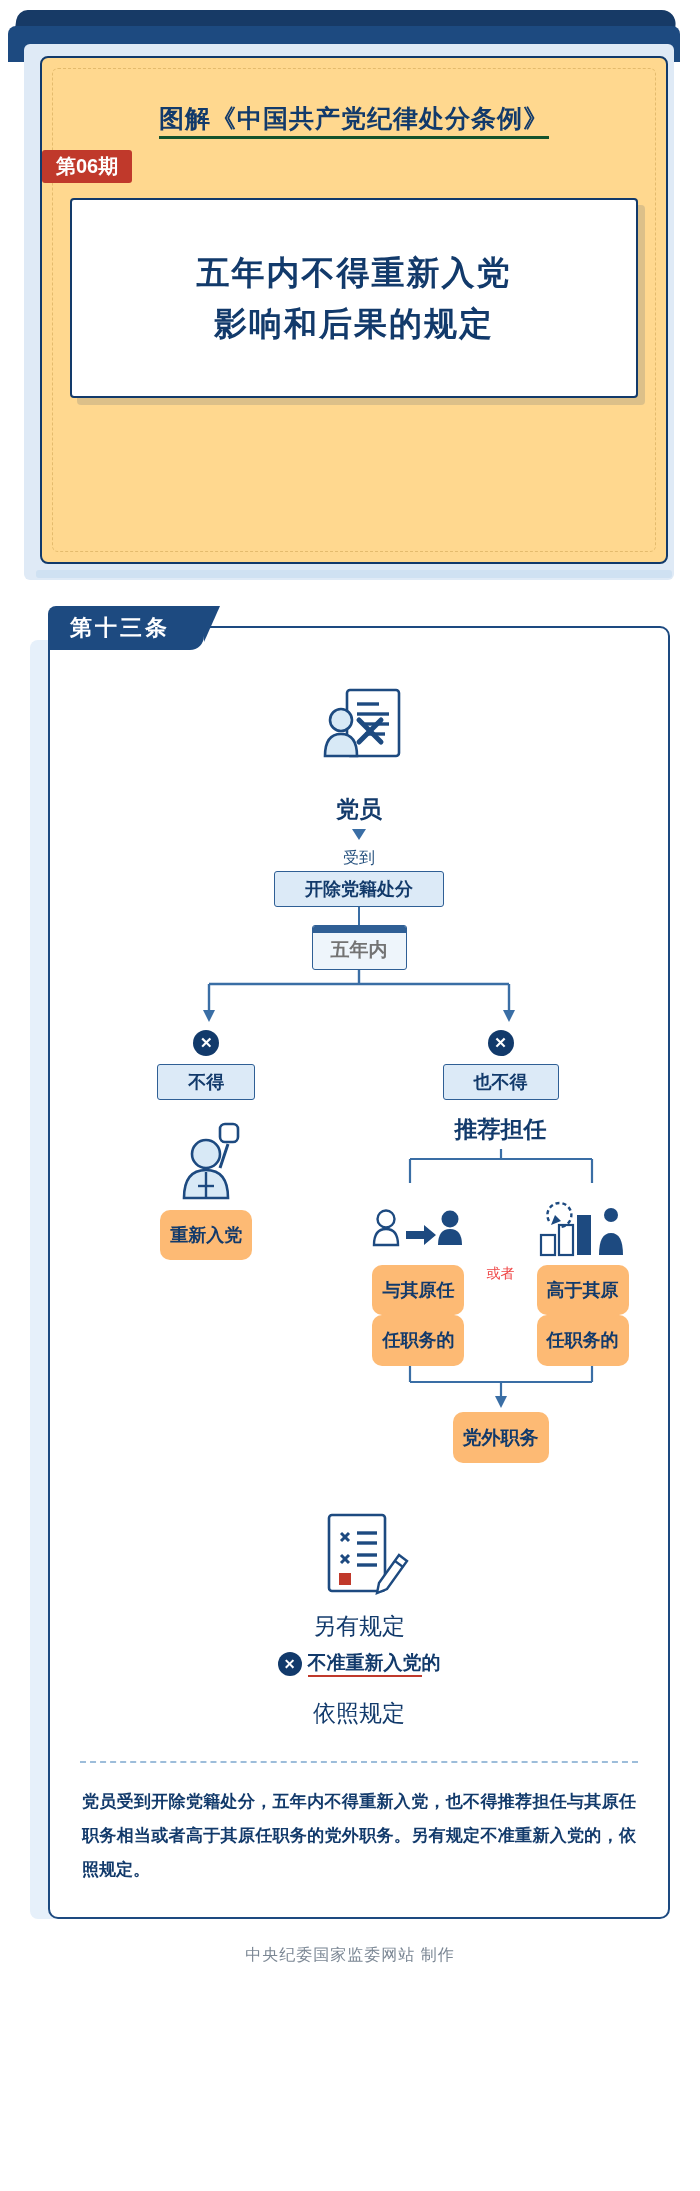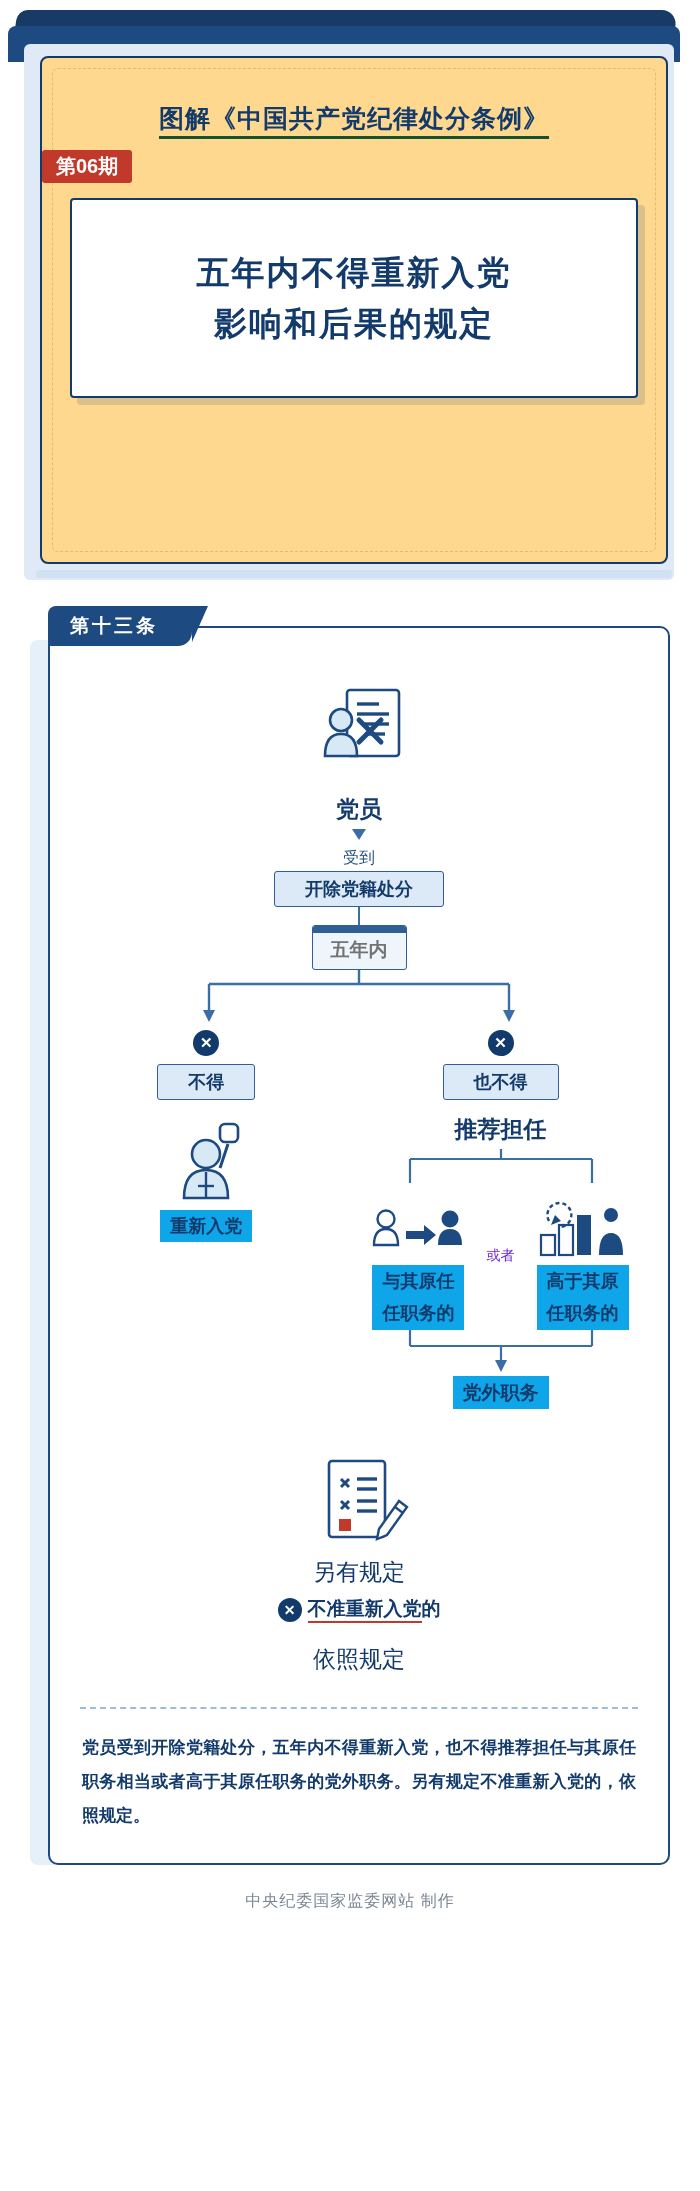--- a/index.html
+++ b/index.html
@@ -166,21 +166,21 @@
     border-radius: 10px;
     box-sizing: border-box;
     padding: 46px 26px 30px;
   }
   .article-tab {
     position: absolute;
     left: -2px;
     top: -22px;
     background: #1d4a80;
     color: #fff;
-    font-size: 19px;
+    font-size: 22px;
     font-weight: bold;
     letter-spacing: 3px;
     padding: 7px 34px 7px 22px;
     border-radius: 8px 0 14px 0;
   }
   .article-tab:after {
     content: "";
     position: absolute;
     right: -16px;
     top: 0;
@@ -219,26 +219,27 @@
     background: #dceaf7;
     border: 1.5px solid #2f5f95;
     color: #123a6b;
     font-weight: bold;
     font-size: 18px;
     padding: 5px 30px;
     border-radius: 3px;
   }
   .tag-yellow {
     display: inline-block;
-    background: #0ea5e9;
+    background: #fdba74;
     color: #123a6b;
     font-weight: bold;
     font-size: 18px;
-    padding: 4px 10px;
+    padding: 13px 10px;
     line-height: 1.35;
+    border-radius: 10px;
   }
   .calendar-box {
     display: inline-block;
     background: #eef5fb;
     border: 1.5px solid #2f5f95;
     border-radius: 3px;
     padding: 4px 18px 6px;
     position: relative;
     font-size: 19px;
     font-weight: bold;
@@ -280,21 +281,21 @@
   .sub-two {
     display: flex;
     justify-content: space-between;
     align-items: flex-end;
     margin-top: 2px;
   }
   .sub-item { width: 42%; text-align: center; }
   .or-word {
     align-self: center;
     font-size: 14px;
-    color: #6d28d9;
+    color: #ef4444;
     padding-bottom: 8px;
   }
 
   .dashed-sep {
     border-top: 2px dashed #9dbdda;
     margin: 30px 4px 22px;
   }
 
   .summary {
     font-size: 17px;

